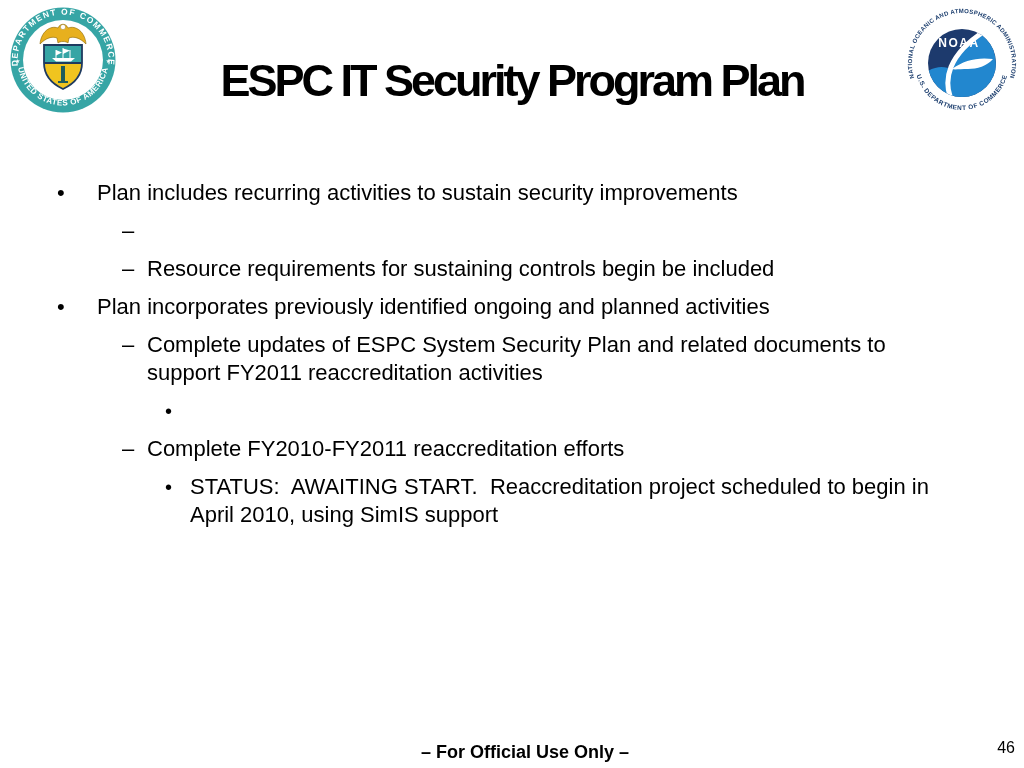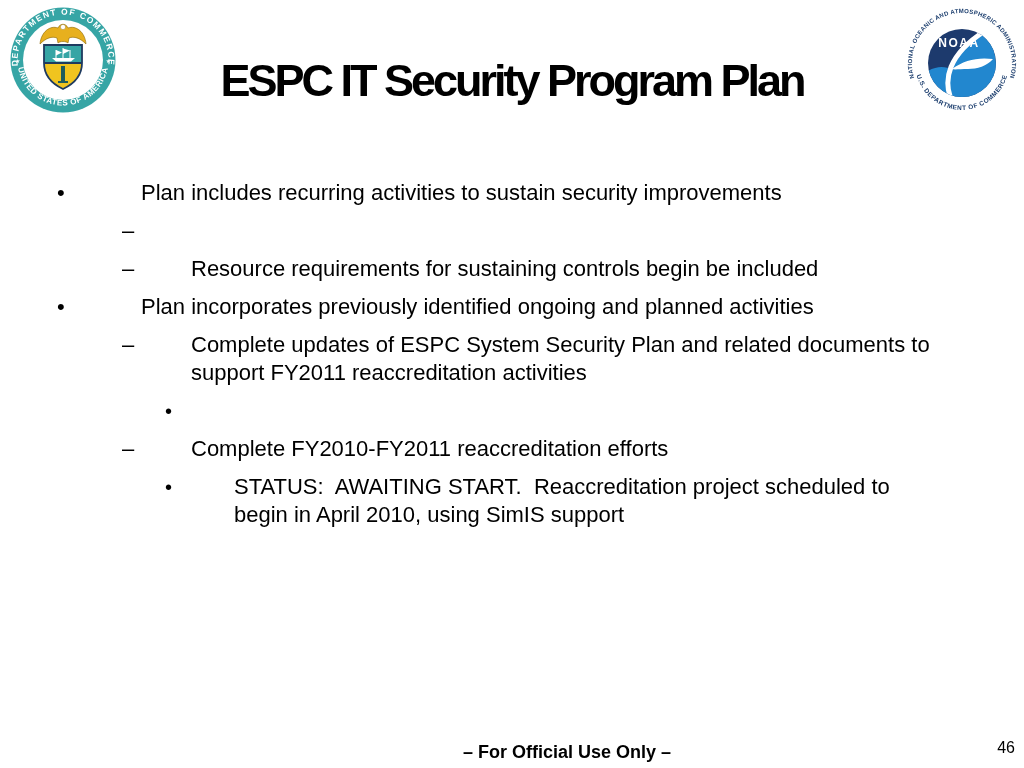--- a/index.html
+++ b/index.html
@@ -15,30 +15,30 @@
     color:#000;white-space:nowrap;
   }
   .logo{position:absolute;}
   #doc-seal{left:8px;top:5px;width:110px;height:110px;}
   #noaa-logo{left:904px;top:3px;width:116px;height:116px;}
   .logo text{font-family:"Liberation Sans","DejaVu Sans",sans-serif;}
   
   #body{position:absolute;left:57px;top:179px;width:891px;}
   .b-row{display:flex;margin-bottom:10px;font-size:22px;line-height:28px;}
   .b-row .marker{flex:0 0 auto;}
-  .b-row .btext{flex:1 1 auto;white-space:pre-wrap;margin-left:44px;}
+  .b-row .btext{flex:1 1 auto;white-space:pre-wrap;}
   .lv1 .marker{width:40px;}
   .lv2{padding-left:65px;}
   .lv2 .marker{width:25px;}
   .lv3{padding-left:108px;}
   .lv3 .marker{width:25px;font-size:20px;}
   
   #footer-classification{
     position:absolute;top:742px;left:525px;transform:translateX(-50%);
-    font-size:18px;font-weight:bold;white-space:nowrap;margin-left:42px;
+    font-size:18px;font-weight:bold;white-space:nowrap;
   }
   #page-number{
     position:absolute;top:739px;right:9px;font-size:16px;
   }
 </style>
 </head>
 <body>
 
 <div id="slide">
 

